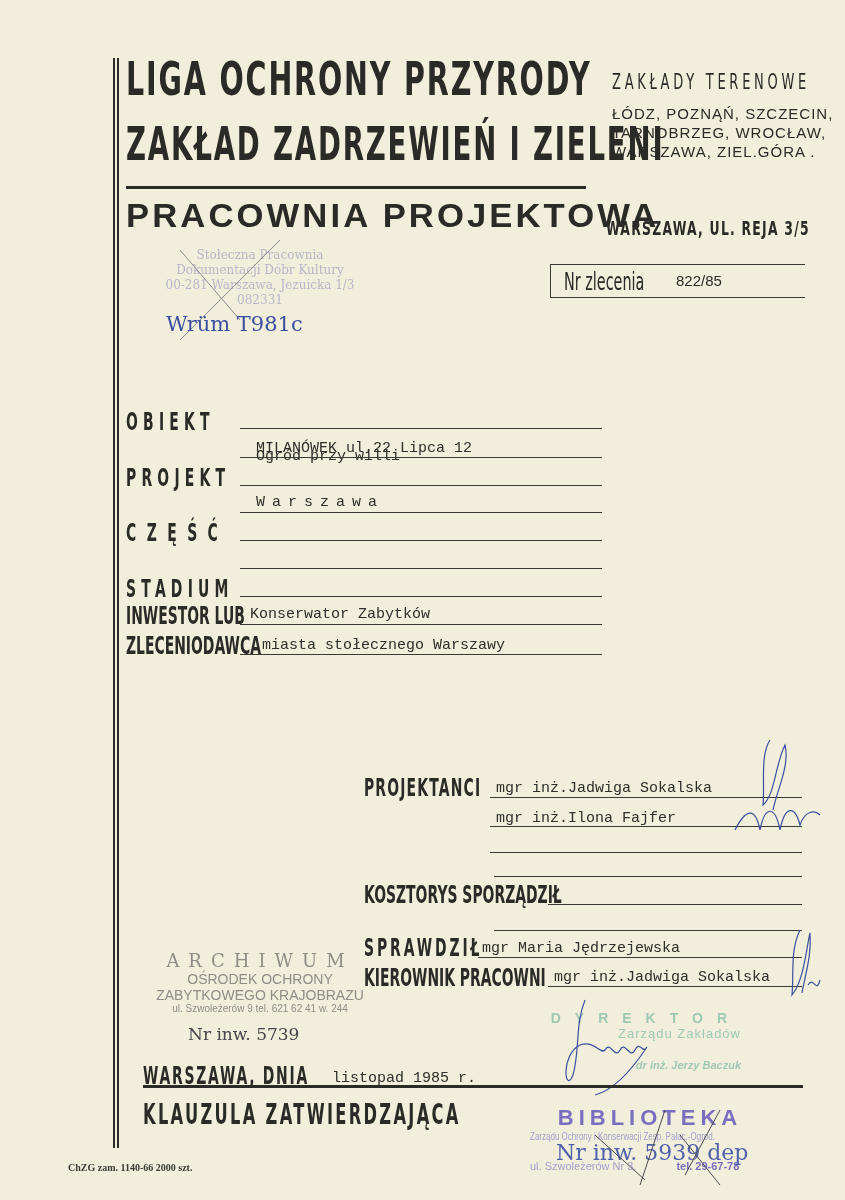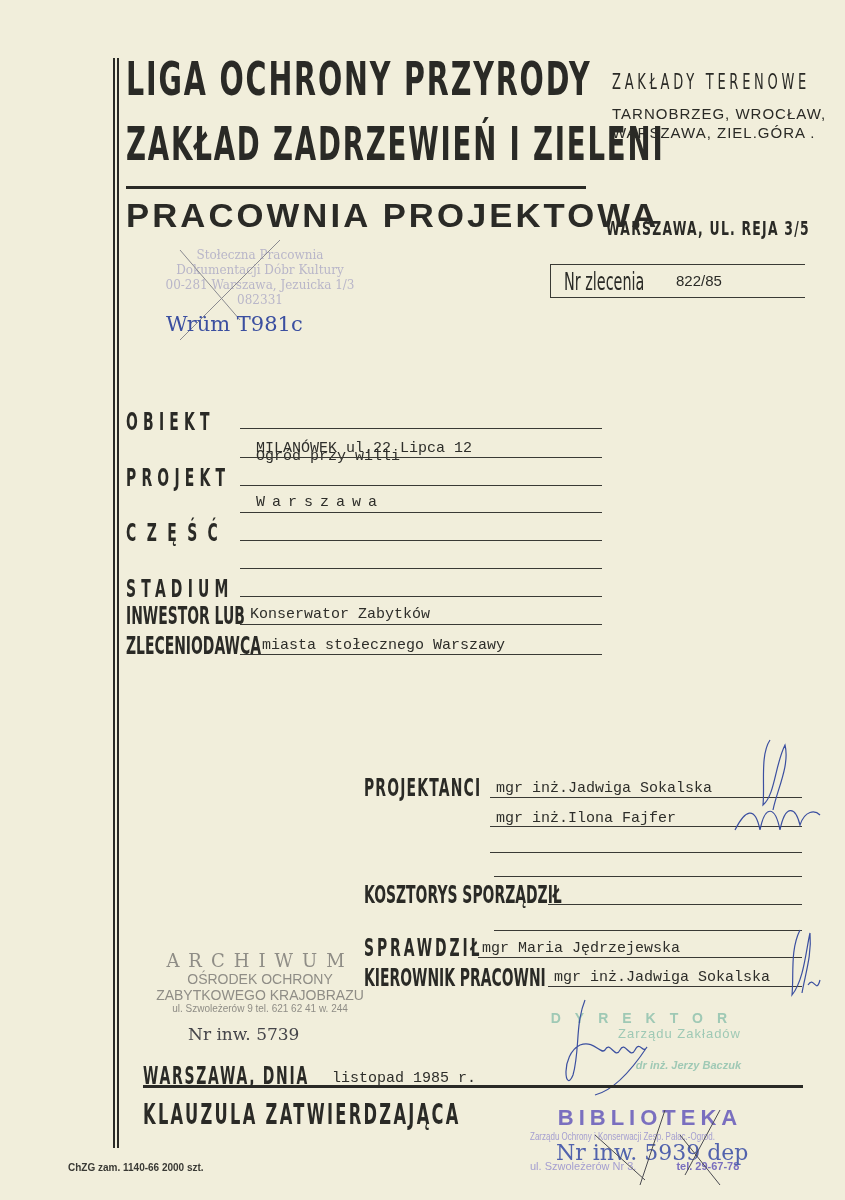--- a/index.html
+++ b/index.html
@@ -50,35 +50,36 @@
     .stamp-dyr .d1 { font-size: 14px; letter-spacing: 14px; font-weight: bold; }
     .stamp-dyr .d2 { font-size: 13px; letter-spacing: 1px; }
     .stamp-dyr .d3 { font-size: 11px; font-style: italic; font-weight: bold; margin-top: 18px; }
 
     .stamp-bib { left: 530px; top: 1105px; width: 240px; color: #7a6fbf; font-family: "Liberation Sans", sans-serif; }
     .stamp-bib .b1 { font-size: 22px; font-weight: bold; letter-spacing: 5px; text-align: center; }
     .stamp-bib .b2 { font-size: 10px; color: #a49ed0; transform: scaleX(0.8); transform-origin: left top; white-space: nowrap; }
     .stamp-bib .b3 { font-size: 11px; color: #a49ed0; margin-top: 18px; }
     .stamp-bib .b3 span { margin-left: 40px; color: #7a6fbf; font-weight: bold; }
 
-    .footer-print { left: 68px; top: 1162px; font-family: Liberation Sans, sans-serif; font-size: 10px; font-weight: bold; color: #3a3a35; }
+    .footer-print { left: 68px; top: 1162px; font-family: Liberation Serif, serif; font-size: 10px; font-weight: bold; color: #3a3a35; }
   </style>
 </head>
 <body>
 
 <div class="vline" style="left:113px; top:58px; height:1090px;"></div>
 <div class="vline" style="left:117px; top:58px; height:1090px;"></div>
 
 <div class="abs cond title1">LIGA OCHRONY PRZYRODY</div>
 <div class="abs cond title2">ZAKŁAD ZADRZEWIEŃ I ZIELENI</div>
 <div class="hline thick" style="left:126px; top:186px; width:460px;"></div>
 <div class="abs cond title3">PRACOWNIA PROJEKTOWA</div>
 
 <div class="abs cond zt-heading">ZAKŁADY TERENOWE</div>
 <div class="abs cities">
+  <div>ŁÓDZ, POZNĄŃ, SZCZECIN,</div>
   <div>TARNOBRZEG, WROCŁAW,</div>
   <div>WARSZAWA,  ZIEL.GÓRA .</div>
 </div>
 <div class="abs cond addr">WARSZAWA, UL. REJA 3/5</div>
 
 <div class="abs nr-box"></div>
 <div class="abs cond nr-label">Nr zlecenia</div>
 <div class="abs nr-value">822/85</div>
 
 <div class="abs stamp-top">

